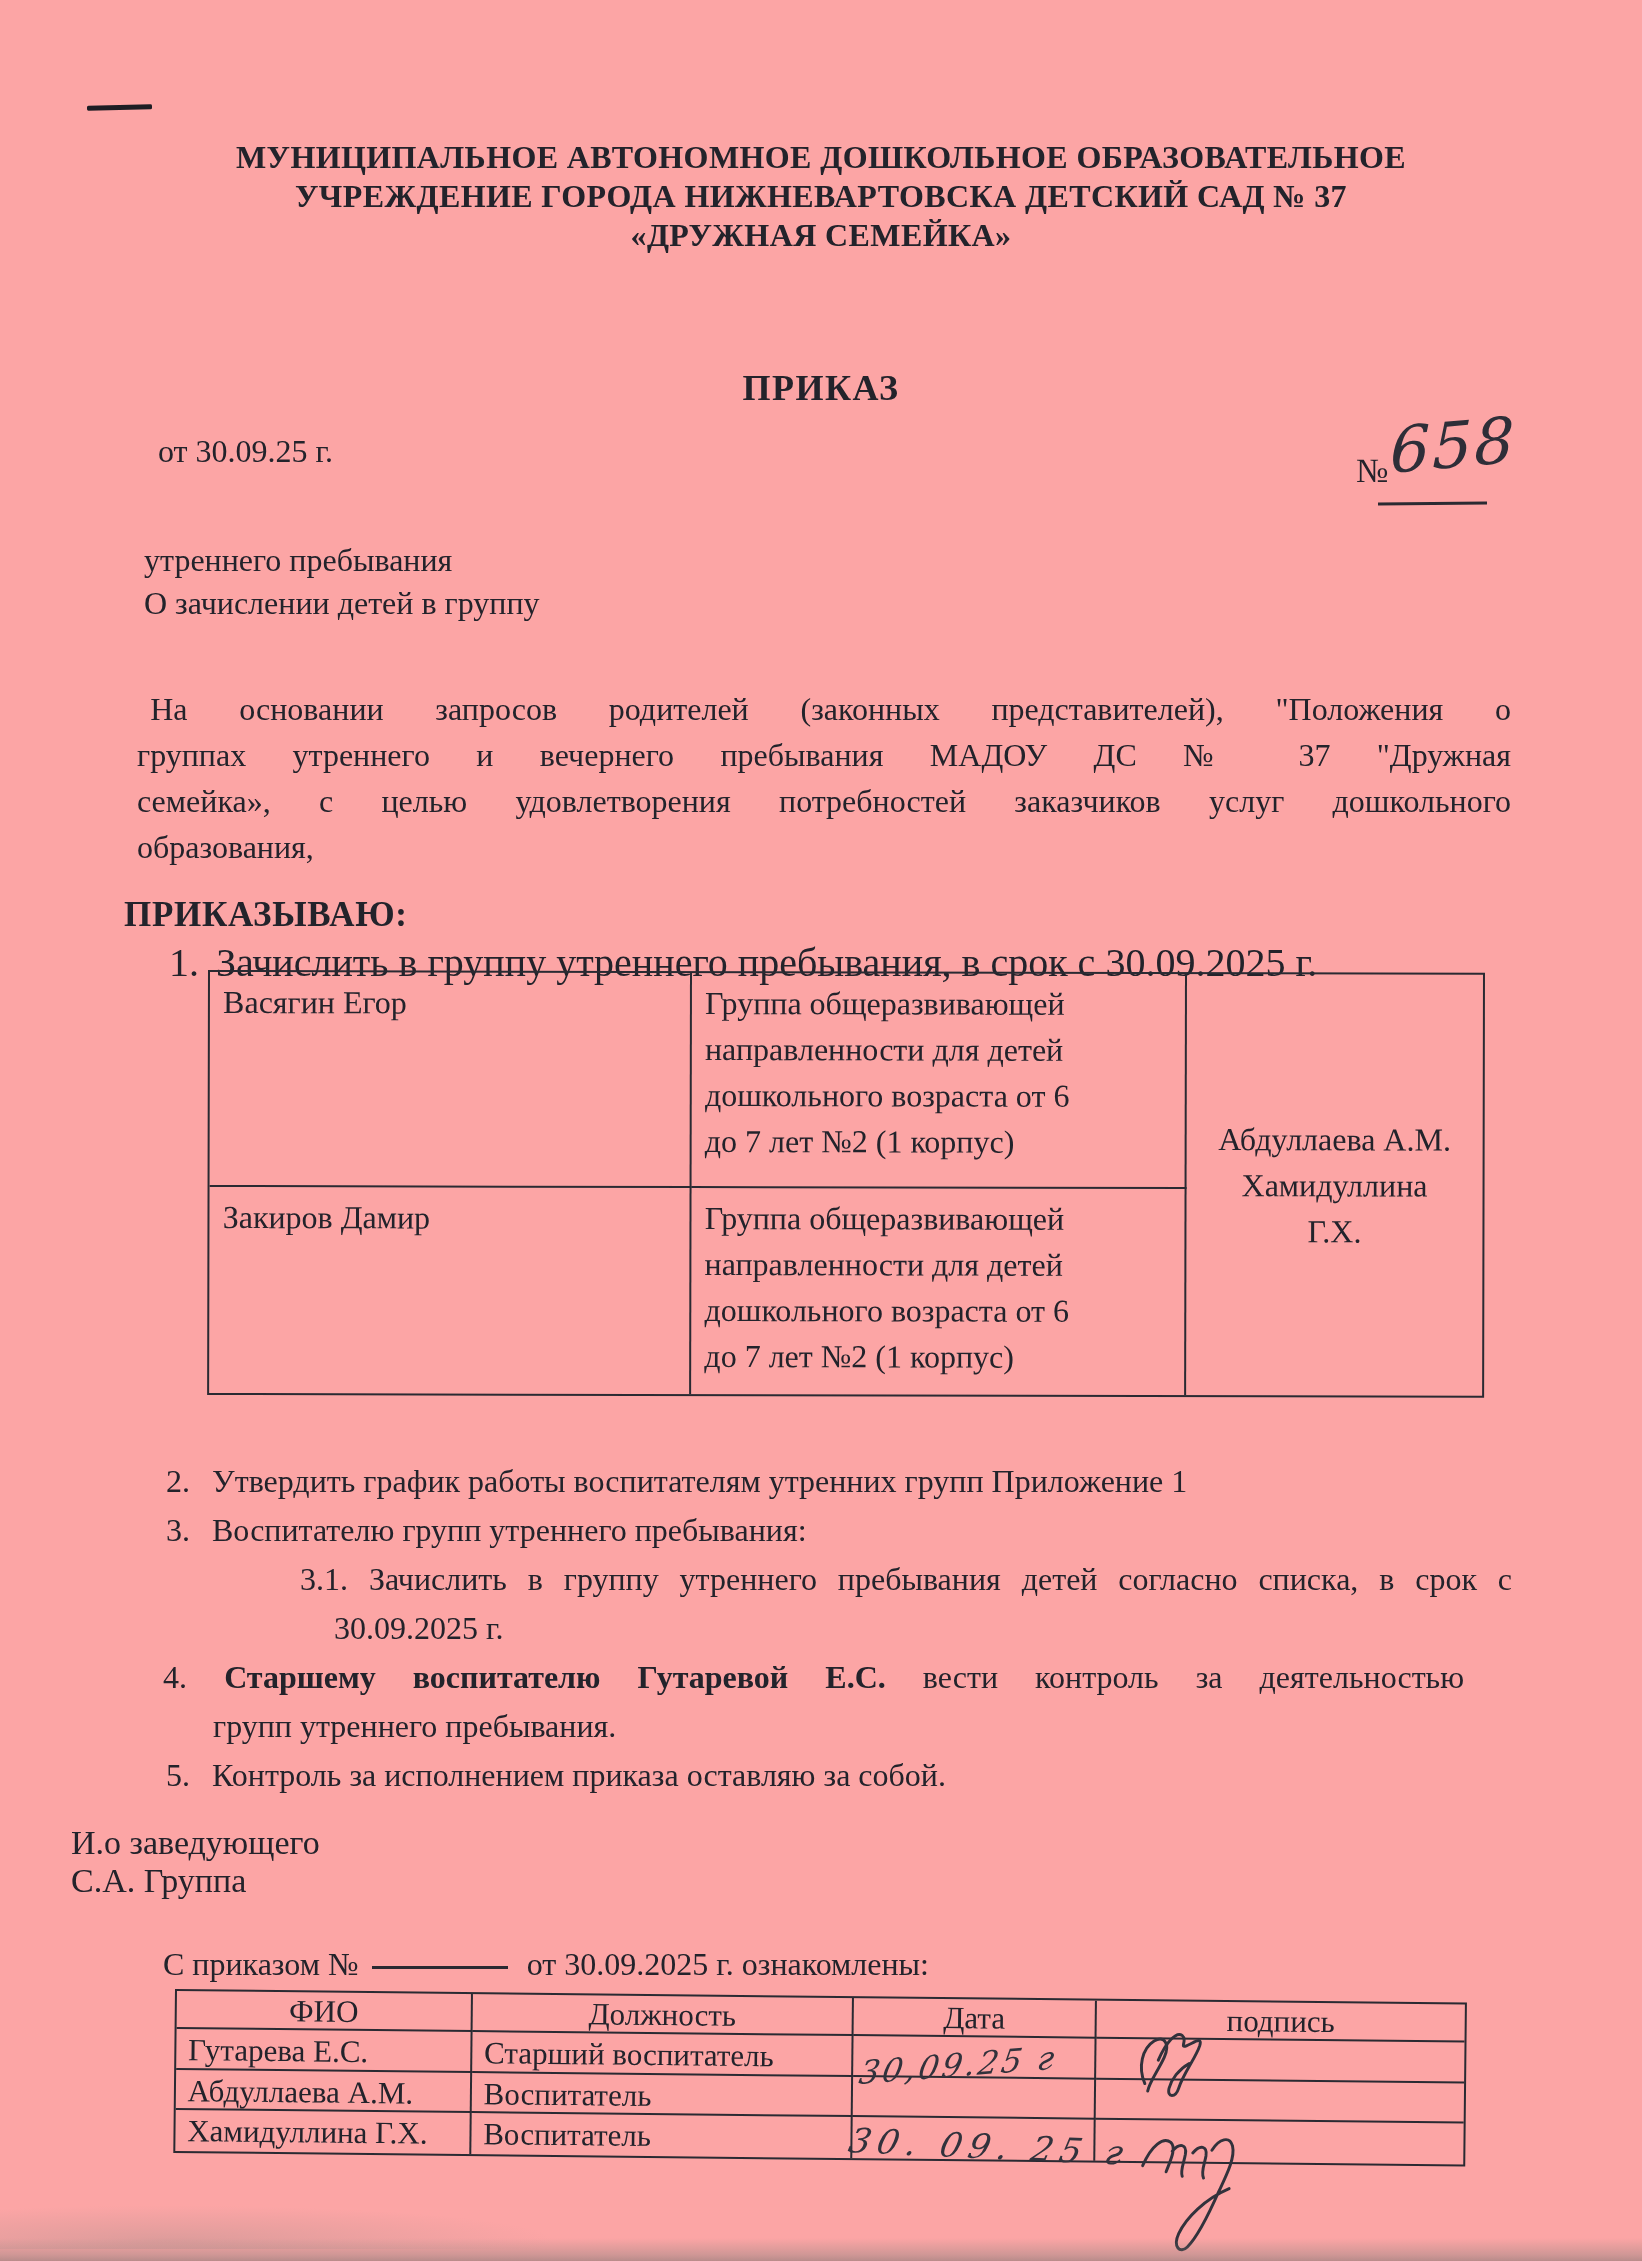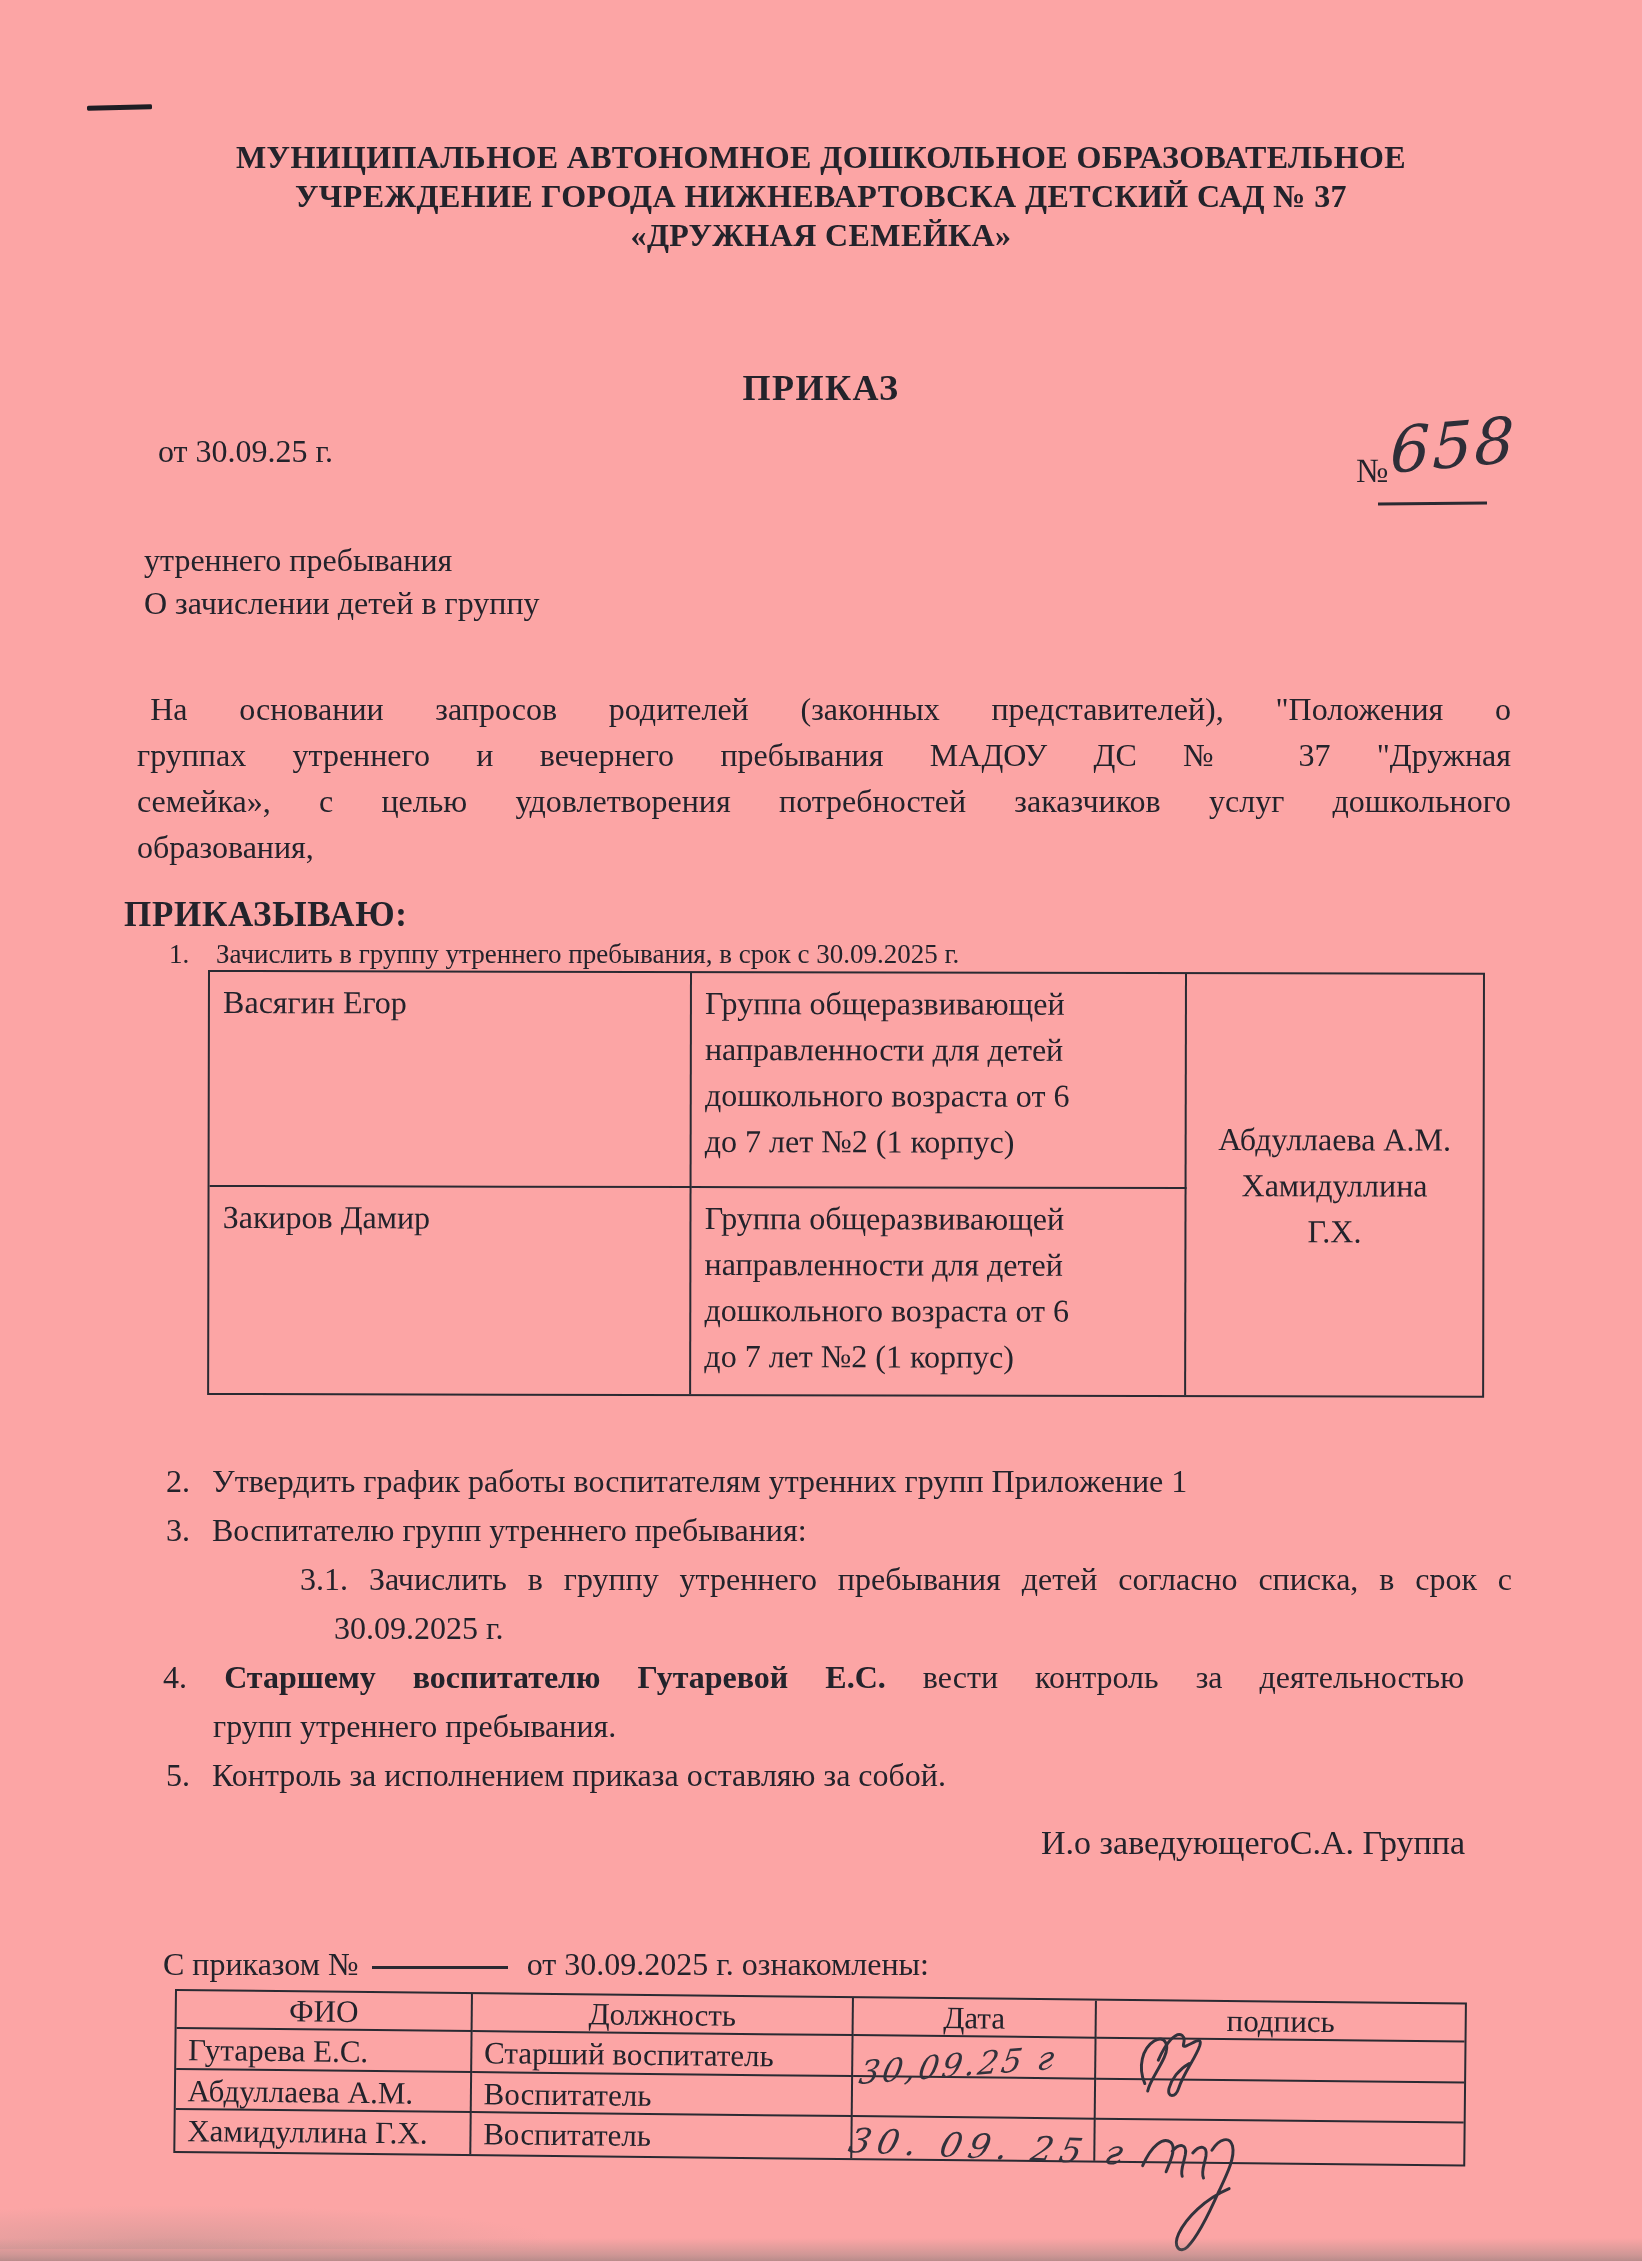--- a/index.html
+++ b/index.html
@@ -19,42 +19,42 @@
   .num-label{left:1356px;top:452px;font-size:34px;}
   .num-hand{left:1390px;top:409px;font-size:63px;font-family:"DejaVu Serif",serif;font-style:italic;
             color:#2e2e38;transform:rotate(-5deg) skewX(-6deg);letter-spacing:2.2px;}
   .num-underline{left:1378px;top:502px;width:109px;height:2.9px;background:#2a2a32;transform:rotate(-.6deg);}
   .subject{left:144px;top:539px;font-size:32px;line-height:43px;}
   
   .preamble{left:137px;top:686px;width:1374px;font-size:32px;line-height:46px;}
   .jline{text-align:justify;text-align-last:justify;}
   .preamble .first{padding-left:13.2px;}
   .orderword{left:124px;top:895px;font-size:35px;font-weight:bold;letter-spacing:0.7px;}
-  .item1{left:169px;top:939px;font-size:27px;}
+  .item1{left:169px;top:939px;font-size:40px;}
   .item1 .num{display:inline-block;width:47px;}
   
   .etable{left:208px;top:970px;width:1277px;height:425px;border:2.2px solid #2a2a32;box-sizing:border-box;
           display:grid;grid-template-columns:482px 495px auto;grid-template-rows:215px auto;transform:rotate(.12deg);transform-origin:left top;}
   .etable .cell{box-sizing:border-box;padding:7.4px 13.2px;font-size:32px;line-height:46px;}
   .etable .c-name{border-right:2.2px solid #2a2a32;}
   .etable .r1{border-bottom:2.2px solid #2a2a32;}
   .etable .c-group{border-right:2.2px solid #2a2a32;}
   .etable .c-teachers{grid-column:3;grid-row:1 / span 2;display:flex;flex-direction:column;justify-content:center;
                       align-items:center;text-align:center;font-size:32px;line-height:46px;}
   
   .items{left:166px;top:1457px;width:1346px;font-size:32px;}
   .items .line{height:49px;line-height:49px;white-space:nowrap;}
   .items .jl{white-space:normal;text-align:justify;text-align-last:justify;}
   .items .n{display:inline-block;}
   .gap68{display:inline-block;width:22px;}
   .ml182{margin-left:134px;width:1212px;}
   .ml64{margin-left:-2.9px;width:1301px;}
   .ind182{padding-left:134px;}
   .ind64{padding-left:47px;}
-  .sigrow{left:71px;top:1824px;width:1394px;display:flex;justify-content:flex-end;font-size:34px;}
+  .sigrow{left:71px;top:1824px;width:1394px;display:flex;justify-content:flex-start;font-size:34px;flex-direction:column;}
   .ackline{left:163px;top:1946px;font-size:32px;}
   .blank{display:inline-block;width:136px;height:2.9px;background:#2a2a32;margin:0 19px 5.9px 13.2px;}
   
   .atable{left:175px;top:1989px;width:1292px;border:2.2px solid #2a2a32;box-sizing:border-box;
           display:grid;grid-template-columns:296px 381px 243px auto;grid-template-rows:38px 41px 40px 41px;
           transform:rotate(.6deg);transform-origin:left top;font-size:31px;overflow:visible;}
   .atable .hcell{border-bottom:2.2px solid #2a2a32;text-align:center;line-height:37px;}
   .atable .dcell{border-bottom:2.2px solid #2a2a32;padding:1.5px 11.8px;line-height:38px;box-sizing:border-box;}
   .atable .last{border-bottom:none;}
   .atable .vr{border-right:2.2px solid #2a2a32;}

